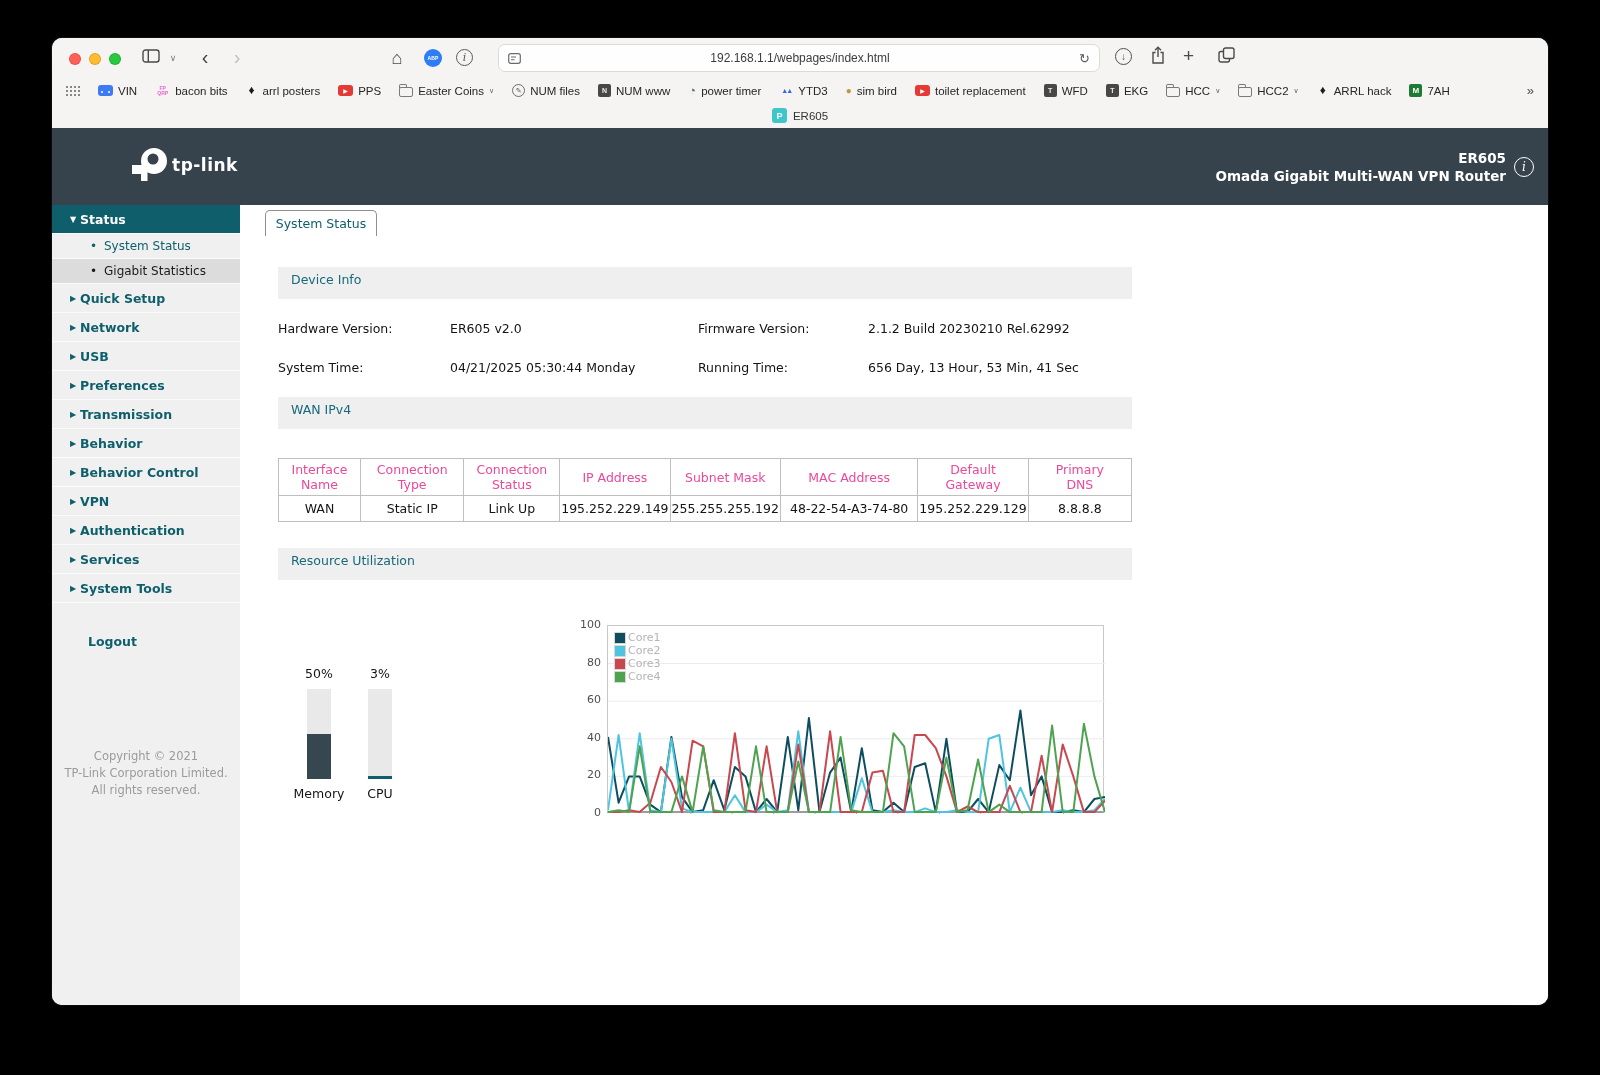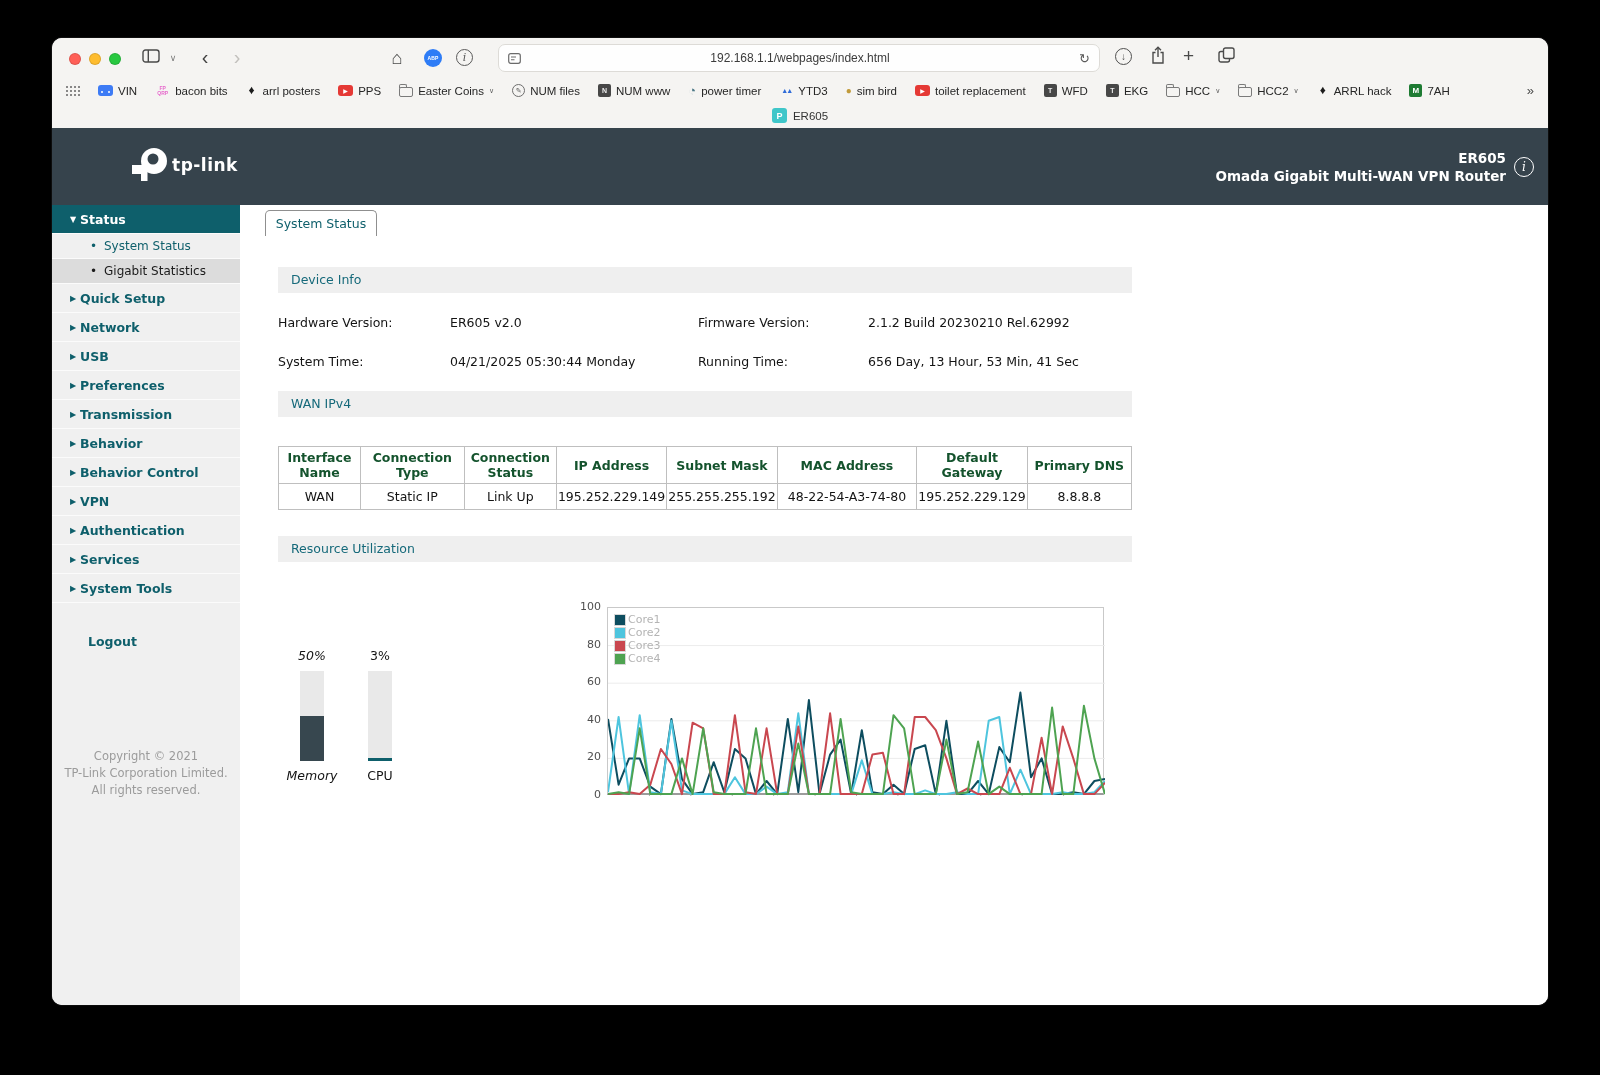--- a/index.html
+++ b/index.html
@@ -96,26 +96,26 @@
   .si-sub-dark{color:#1b1b1b;background:#DCDCDC;}
   .side-logout{margin-top:24px;height:29px;display:flex;align-items:center;font-weight:bold;
     color:#0E5F6B;font-size:12.5px;padding-left:36px;}
   .side-copy{margin-top:92px;text-align:center;color:#9B9B9B;font-size:11.5px;line-height:17px;}
 
   .main{flex:1;position:relative;background:#fff;}
   .page-tab{position:absolute;left:25px;top:5px;width:112px;height:26px;border:1px solid #8F8F8F;
     border-bottom:none;border-radius:5px 5px 0 0;background:#fff;color:#0E5F6B;font-size:12.5px;
     line-height:25px;text-align:center;}
   .content{position:absolute;left:38px;top:62px;width:854px;}
-  .sec-bar{height:26px;background:#EFEFEF;color:#15697A;font-size:12.5px;line-height:26px;padding-left:13px;}
+  .sec-bar{height:32px;background:#EFEFEF;color:#15697A;font-size:12.5px;line-height:26px;padding-left:13px;}
   .field-row{display:grid;grid-template-columns:172px 248px 170px 1fr;margin:20px 0 21px 0;height:18px;
     align-items:center;font-size:12.5px;color:#141414;}
   .wan-table{border-collapse:collapse;margin-top:29px;font-size:12.5px;table-layout:fixed;}
   .wan-table th,.wan-table td{border:1px solid #BFBFBF;text-align:center;}
-  .wan-table th{color:#14532d;font-weight:bold;height:37px;padding:2px 6px;line-height:15px;}
+  .wan-table th{color:#ec4899;font-weight:normal;height:37px;padding:2px 12px;line-height:15px;}
   .wan-table td{height:26px;color:#141414;}
   .res-body{position:relative;height:250px;}
   .gauge{position:absolute;top:86px;width:64px;text-align:center;font-size:12.5px;color:#141414;}
   .gauge .bar{width:24px;height:90px;background:#E9E9E9;margin:8px auto 7px;position:relative;}
   .gauge .fill{position:absolute;bottom:0;left:0;width:100%;}
   .chart-wrap{position:absolute;left:297px;top:45px;width:531px;height:190px;}
   .y-axis{position:absolute;left:0;top:0;width:26px;height:188px;}
   .ytick{position:absolute;left:0;width:26px;text-align:right;font-size:11px;color:#4f4f4f;}
   .plot{position:absolute;left:32px;top:0;width:497px;height:188px;border:1px solid #C9C9C9;
     border-bottom:2px solid #9C9C9C;background:#fff;}
@@ -390,21 +390,21 @@
                   <td>255.255.255.192</td>
                   <td>48-22-54-A3-74-80</td>
                   <td>195.252.229.129</td>
                   <td>8.8.8.8</td>
                 </tr>
               </tbody>
           </table>
           <div class="sec-bar" style="margin-top:26px;">Resource Utilization</div>
           <div class="res-body">
             <div id="gauges">
-                <div class="gauge" style="left: 2px; font-style: italic;">
+                <div class="gauge" style="left: 9px;">
                   <div class="pct">50%</div>
                   <div class="bar">
                     <div class="fill" style="height: 45px; background: rgb(55, 71, 79);"></div>
                   </div>
                   <div class="gname">Memory</div>
                 </div>
                 <div class="gauge" style="left: 70px;">
                   <div class="pct">3%</div>
                   <div class="bar">
                     <div class="fill" style="height: 2.7px; background: rgb(14, 95, 107);"></div>

